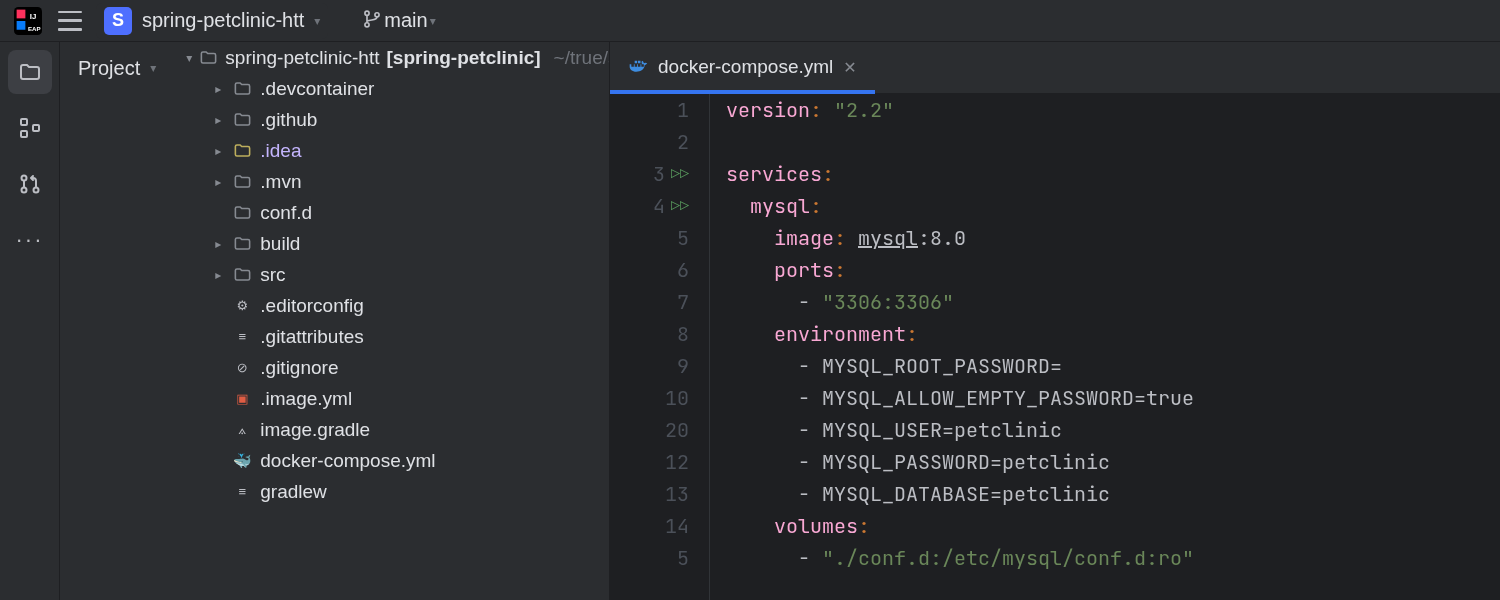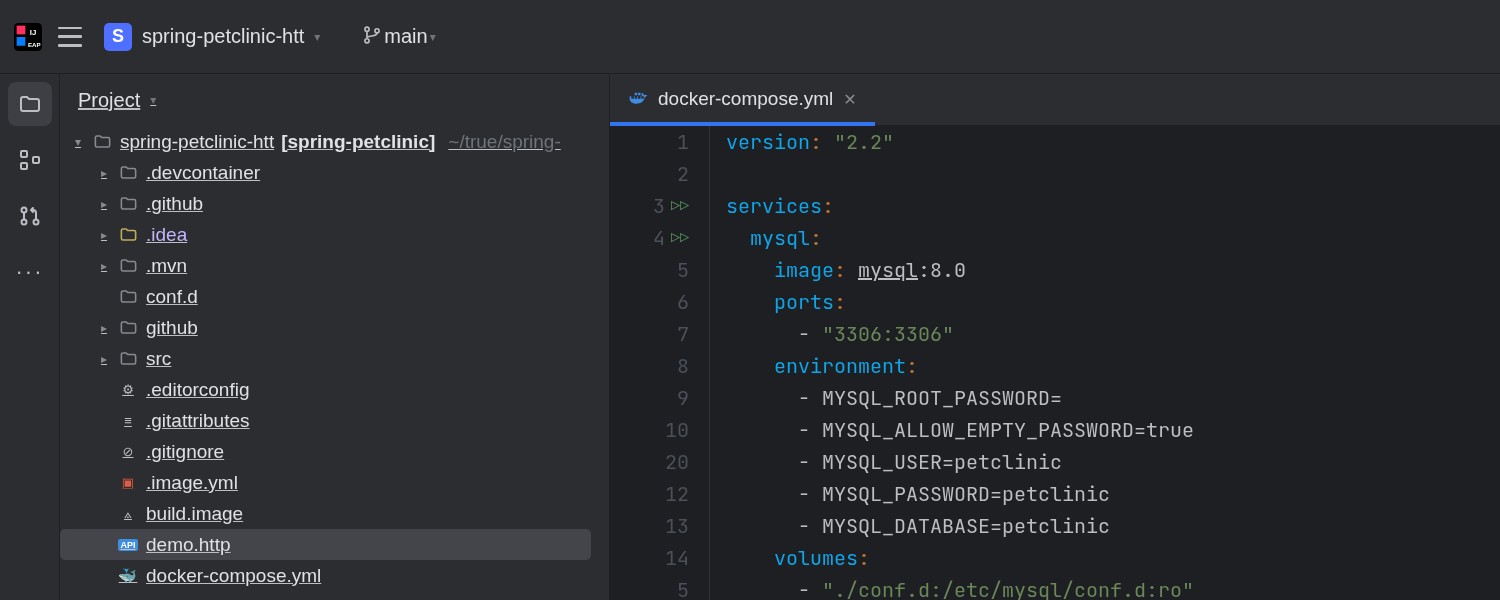--- a/index.html
+++ b/index.html
@@ -7,21 +7,21 @@
     font-family: -apple-system, BlinkMacSystemFont, "Segoe UI", sans-serif;
     background: #1e1f22;
     color: #bcbec4;
     width: 1500px;
     height: 600px;
     overflow: hidden;
     display: flex;
     flex-direction: column;
   }
   .titlebar {
-    height: 74px;
+    height: 42px;
     background: #2b2d30;
     display: flex;
     align-items: center;
     padding: 0 12px;
     gap: 14px;
     border-bottom: 1px solid #1e1f22;
   }
   .app-icon {
     width: 32px; height: 32px;
     display: flex; align-items: center; justify-content: center;
@@ -85,22 +85,21 @@
   }
   .tool-btn.active { background: #3d3f44; }
   .tool-btn svg { width: 24px; height: 24px; }
   .more-dots { font-size: 22px; letter-spacing: 2px; }
 
   .project-panel {
     width: 550px;
     background: #2b2d30;
     border-right: 1px solid #1e1f22;
     display: flex;
-    flex-direction: column;
-    text-decoration: underline;
+    flex-direction: row;
   }
   .panel-header {
     height: 52px;
     display: flex;
     align-items: center;
     padding: 0 18px;
     gap: 10px;
     font-size: 20px;
     color: #dfe1e5;
   }
@@ -190,21 +189,21 @@
     gap: 6px;
     padding-right: 10px;
   }
   .run-gutter { color: #57965c; font-size: 15px; }
   .code {
     flex: 1;
     padding-left: 16px;
     white-space: pre;
   }
   .code-row { height: 32px; }
-  .tok-key { color: #0ea5e9; }
+  .tok-key { color: #f9a8d4; }
   .tok-str { color: #6a8759; }
   .tok-punc { color: #cc7832; }
   .tok-val { color: #bcbec4; }
   .tok-dash { color: #bcbec4; }
   .tok-link { color: #bcbec4; text-decoration: underline; }
 </style>
 </head>
 <body>
 
 <div class="titlebar">
@@ -332,21 +331,21 @@
           </span>
           <span class="tree-label">conf.d</span>
         </div>
         <div class="tree-row" style="padding-left: 38px; margin-left: 0px; padding-right: 8px;">
           <span class="tree-arrow">▸</span>
           <span class="tree-icon">
             <svg width="19" height="19" viewBox="0 0 24 24" fill="none" stroke="#868a91" stroke-width="2">
               <path d="M3 7a2 2 0 0 1 2-2h4l2 2h8a2 2 0 0 1 2 2v8a2 2 0 0 1-2 2H5a2 2 0 0 1-2-2V7z"></path>
             </svg>
           </span>
-          <span class="tree-label">github</span>
+          <span class="tree-label">build</span>
         </div>
         <div class="tree-row" style="padding-left: 38px; margin-left: 0px; padding-right: 8px;">
           <span class="tree-arrow">▸</span>
           <span class="tree-icon">
             <svg width="19" height="19" viewBox="0 0 24 24" fill="none" stroke="#868a91" stroke-width="2">
               <path d="M3 7a2 2 0 0 1 2-2h4l2 2h8a2 2 0 0 1 2 2v8a2 2 0 0 1-2 2H5a2 2 0 0 1-2-2V7z"></path>
             </svg>
           </span>
           <span class="tree-label">src</span>
         </div>
@@ -376,28 +375,21 @@
           <span class="tree-icon">
             <span style="font-size:13px; color:#e05d44;">▣</span>
           </span>
           <span class="tree-label">.image.yml</span>
         </div>
         <div class="tree-row" style="padding-left: 38px; margin-left: 0px; padding-right: 8px;">
           <span class="tree-arrow"></span>
           <span class="tree-icon">
             <span style="font-size:13px;">⟑</span>
           </span>
-          <span class="tree-label">build.image</span>
-        </div>
-        <div class="tree-row selected" style="padding-left: 38px; margin-left: 0px; padding-right: 8px; margin-right: 18px;">
-          <span class="tree-arrow"></span>
-          <span class="tree-icon">
-            <span style="font-size:9px; background:#3e8de0; color:#fff; padding:1px 2px; border-radius:2px; font-weight:700;">API</span>
-          </span>
-          <span class="tree-label">demo.http</span>
+          <span class="tree-label">image.gradle</span>
         </div>
         <div class="tree-row" style="padding-left: 38px; margin-left: 0px; padding-right: 8px;">
           <span class="tree-arrow"></span>
           <span class="tree-icon">
             <span style="font-size:15px;">🐳</span>
           </span>
           <span class="tree-label">docker-compose.yml</span>
         </div>
         <div class="tree-row" style="padding-left: 38px; margin-left: 0px; padding-right: 8px;">
           <span class="tree-arrow"></span>

